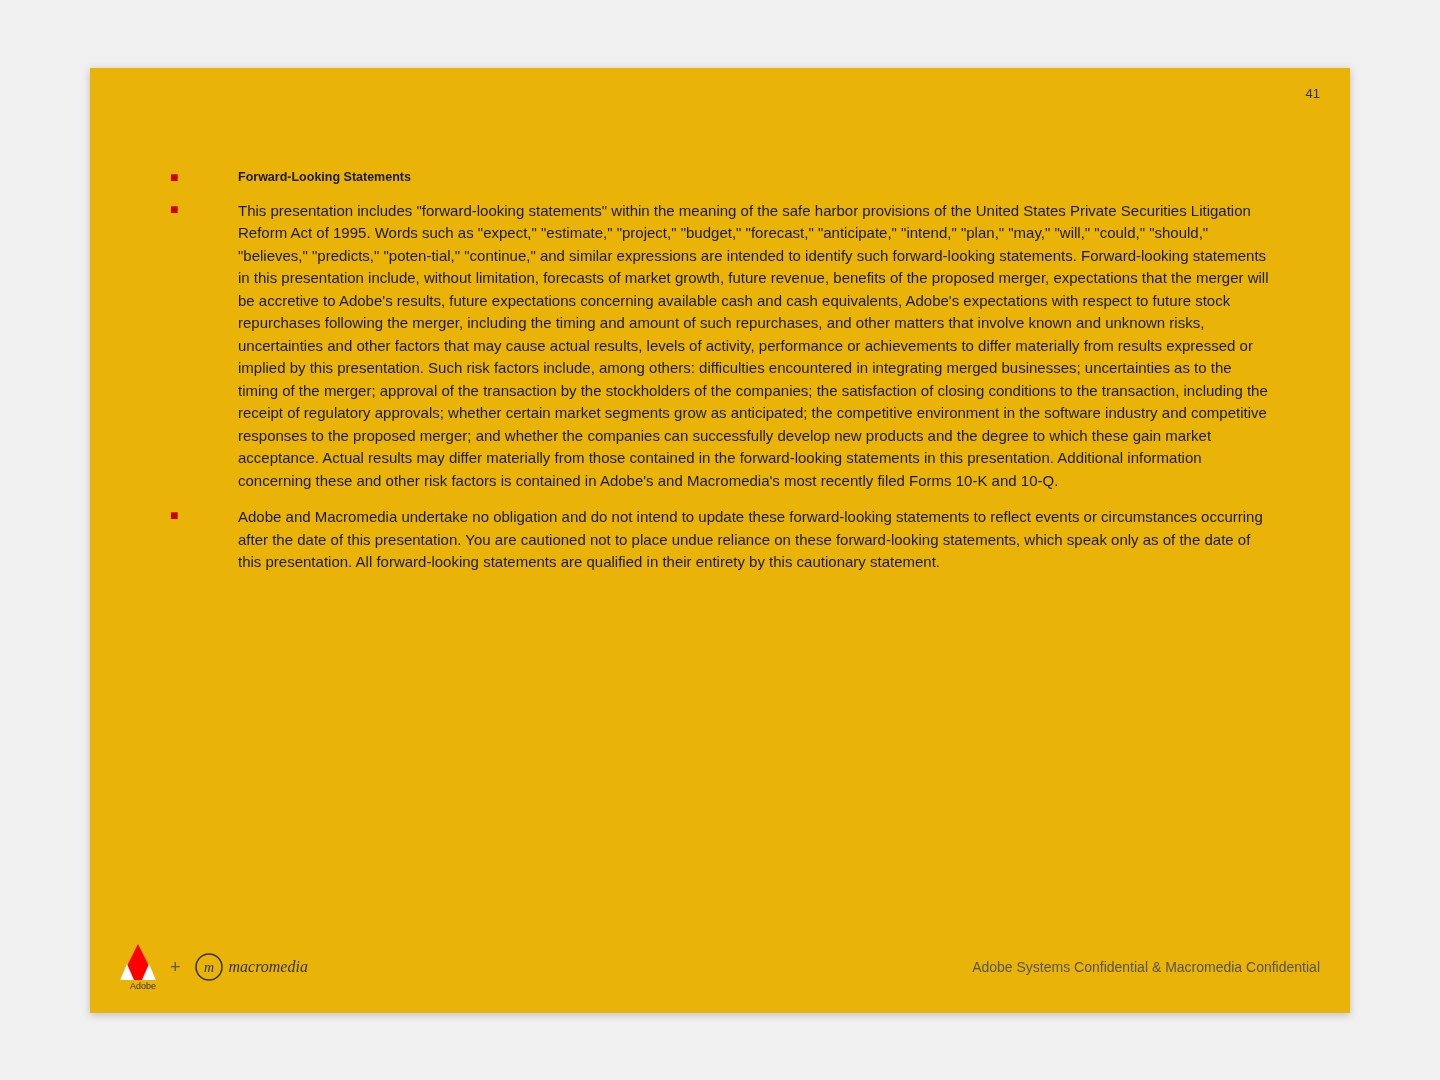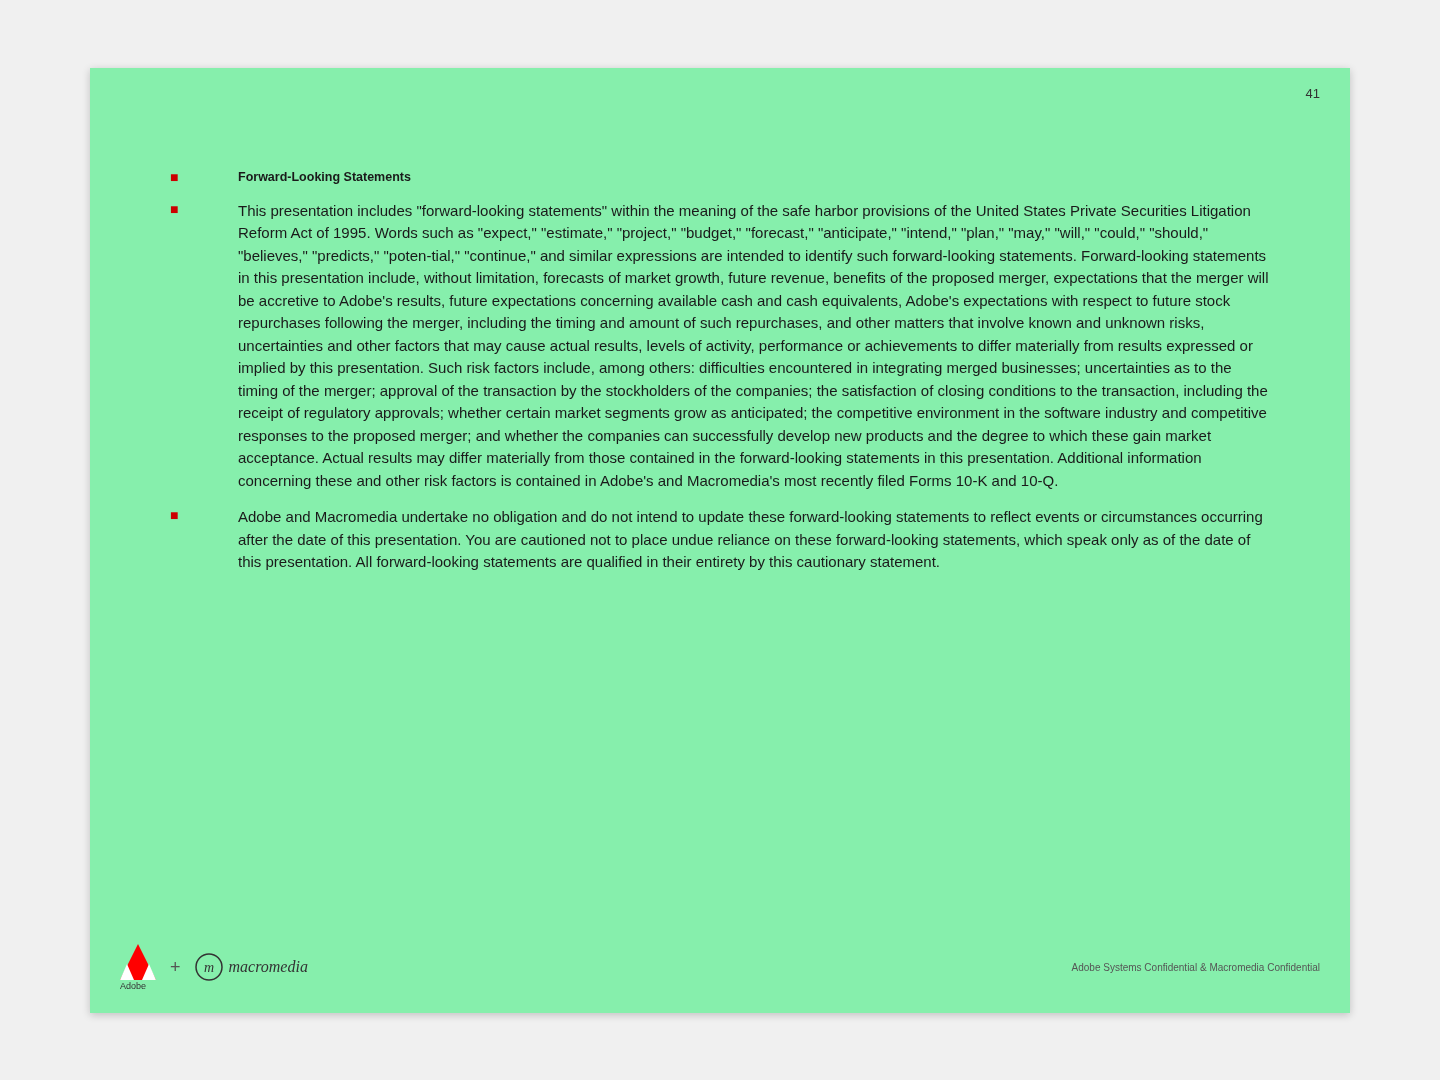--- a/index.html
+++ b/index.html
@@ -14,21 +14,21 @@
       background: #f0f0f0;
       display: flex;
       align-items: center;
       justify-content: center;
       font-family: Arial, sans-serif;
     }
 
     .slide {
       width: 1260px;
       height: 945px;
-      background: #86efac;
+      background: #eab308;
       position: relative;
       padding: 60px 80px 80px 80px;
       box-shadow: 0 2px 8px rgba(0,0,0,0.2);
     }
 
     .page-number {
       position: absolute;
       top: 18px;
       right: 30px;
       font-size: 13px;
@@ -92,21 +92,21 @@
 
     .footer-logos {
       display: flex;
       align-items: center;
       gap: 10px;
     }
 
     .adobe-logo {
       display: flex;
       flex-direction: column;
-      align-items: flex-start;
+      align-items: flex-end;
     }
 
     .adobe-icon {
       width: 36px;
       height: 36px;
     }
 
     .adobe-text {
       font-size: 9px;
       color: #333;
@@ -133,21 +133,21 @@
     }
 
     .macromedia-text {
       font-size: 16px;
       color: #333;
       font-family: 'Times New Roman', serif;
       font-style: italic;
     }
 
     .footer-confidential {
-      font-size: 10px;
+      font-size: 14px;
       color: #555;
       font-family: Arial, sans-serif;
     }
   </style>
 </head>
 <body>
 
 <div class="slide">
   <div class="page-number">41</div>
 

